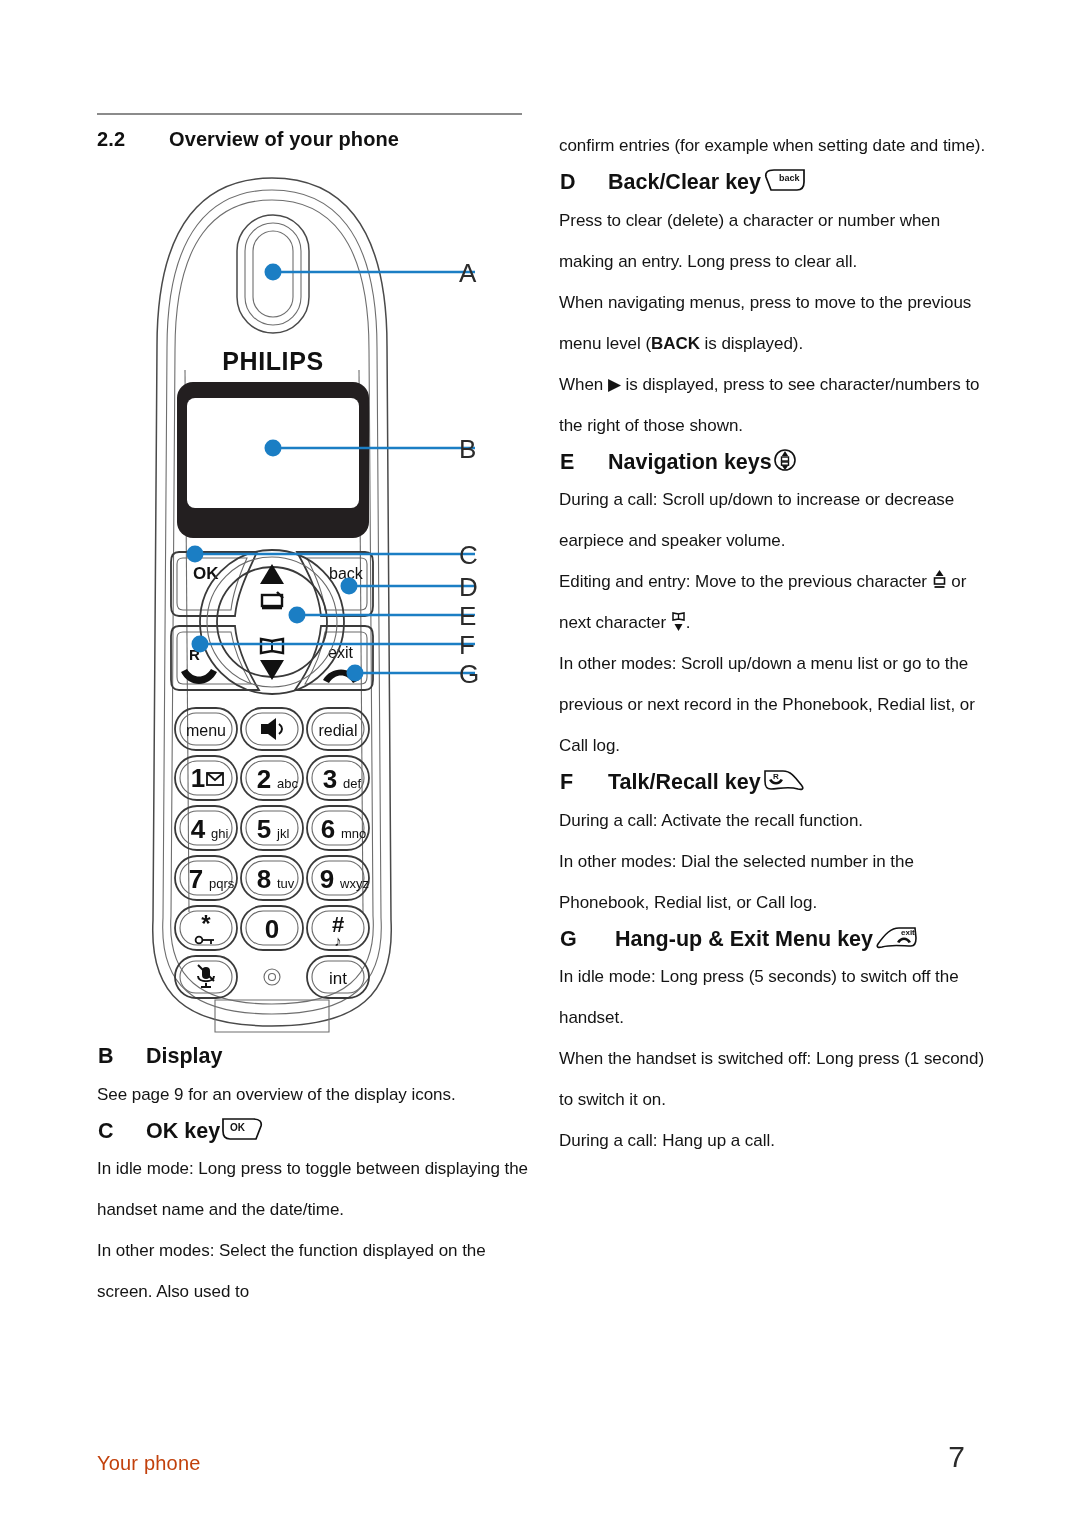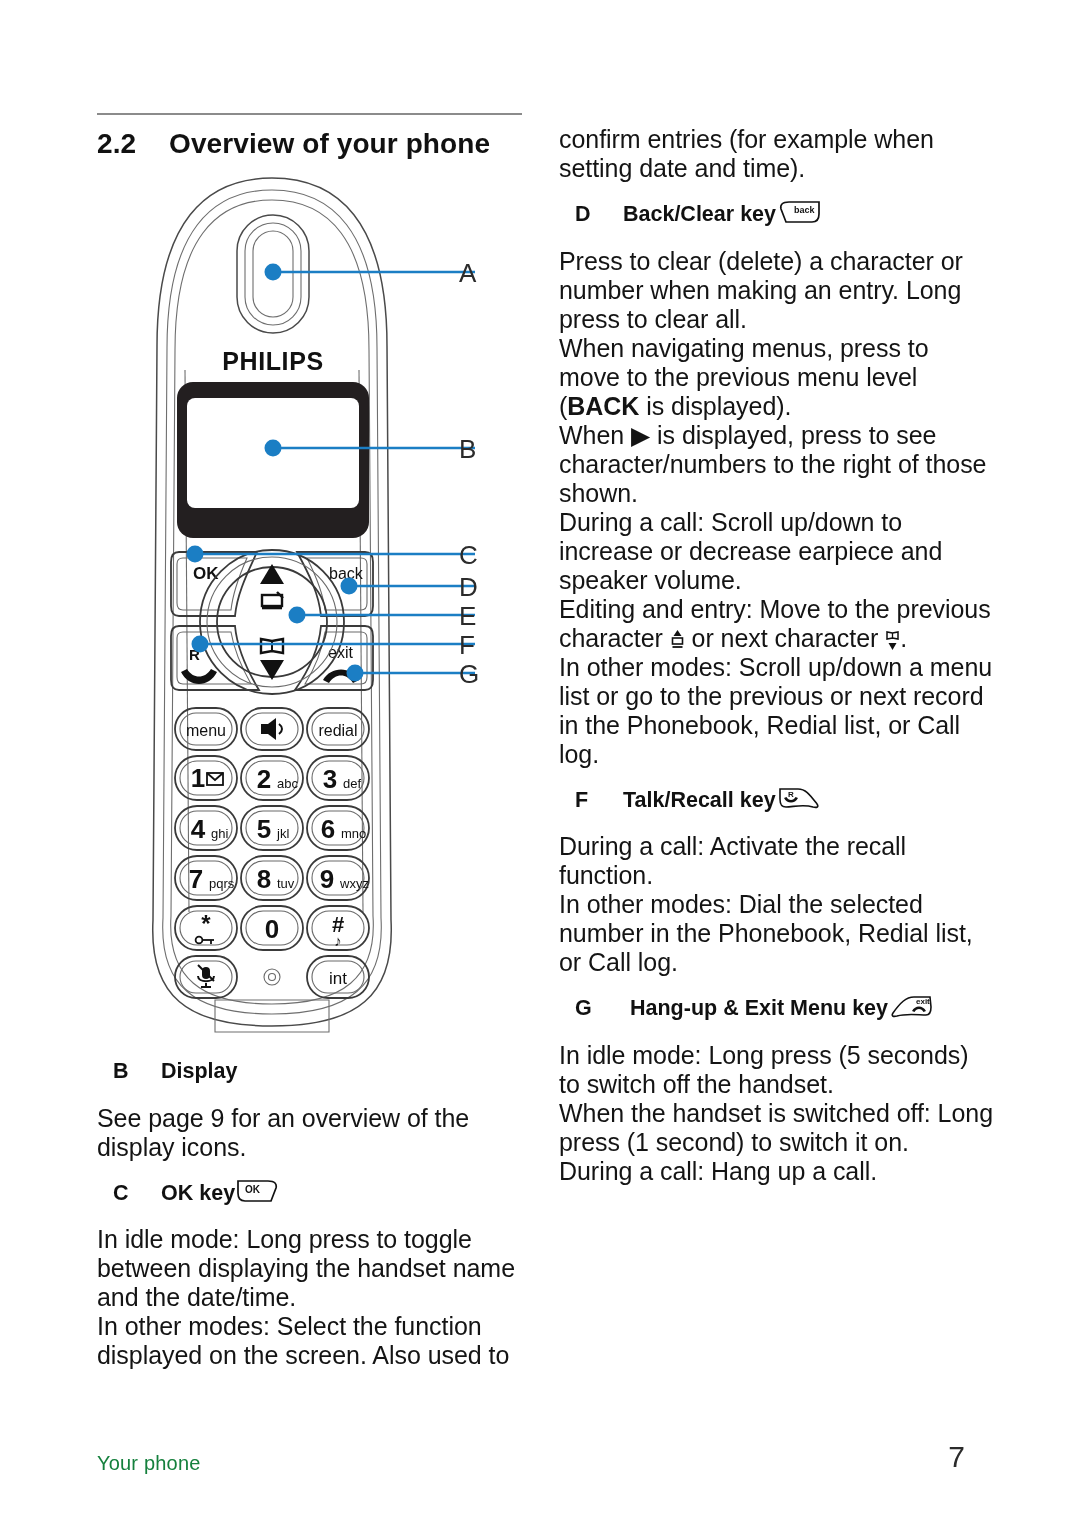--- a/index.html
+++ b/index.html
@@ -8,36 +8,36 @@
     font-family:"Liberation Sans", sans-serif;
     color:#1a1a1a;-webkit-font-smoothing:antialiased;
     position:relative;overflow:hidden;
   }
   .page{position:absolute;inset:0;}
 
   
   .rule{position:absolute;left:97px;top:113px;width:425px;height:0;
         border-top:2px solid #8b8b8b;}
   .sec{position:absolute;left:97px;top:128px;width:430px;
-       font-weight:bold;font-size:28px;letter-spacing:.1px;color:#111;}
+       font-weight:bold;font-size:20px;letter-spacing:.1px;color:#111;}
   .sec .num{display:inline-block;width:72px;}
 
   
   .colL{position:absolute;left:97px;top:1040px;width:432px;}
   .colR{position:absolute;left:559px;top:125px;width:436px;}
 
-  p.t{margin:0;font-size:25px;line-height:29px;color:#141414;
+  p.t{margin:0;font-size:17px;line-height:41px;color:#141414;
       letter-spacing:-0.05px;}
-  p.hd{margin:16px;font-size:21.5px;line-height:31.6px;font-weight:bold;color:#111;}
+  p.hd{margin:1px;font-size:21.5px;line-height:31.6px;font-weight:bold;color:#111;}
   .lt{display:inline-block;width:48px;font-weight:bold;}
   .lt.w{width:55px;}
   b.k{font-weight:bold;}
 
   
-  .foot{position:absolute;left:97px;top:1452px;font-size:20px;color:#15803d;
+  .foot{position:absolute;left:97px;top:1452px;font-size:20px;color:#c2410c;
         letter-spacing:.2px;}
   .pg{position:absolute;left:935px;top:1440px;width:30px;text-align:right;
       font-size:30px;color:#2b2b2b;}
 
   
   .ico{display:inline-block;vertical-align:-4px;}
   .ico svg{display:block;}
 
   
   .diagram{position:absolute;left:97px;top:160px;width:432px;height:880px;}
@@ -304,20 +304,31 @@
         <svg width="46" height="26" viewBox="0 0 46 26">
           <path d="M43 3 L13 3 C6 3 4 6 5 10 L10 23 L36 23 C41 23 43 20 43 15 Z" fill="none" stroke="#111" stroke-width="1.7"></path>
           <text x="18" y="14" font-family="Liberation Sans, sans-serif" font-size="9" fill="#111">back</text>
         </svg>
       </span>
     </p>
     <p class="t">Press to clear (delete) a character or number when making an entry. Long press to clear all.</p>
     <p class="t">When navigating menus, press to move to the previous menu level (<b class="k">BACK</b> is displayed).</p>
     <p class="t">When ▶ is displayed, press to see character/numbers to the right of those shown.</p>
 
+    <p class="hd">
+      <span class="lt">E</span><span>Navigation keys</span><span class="ico">
+        <svg width="26" height="26" viewBox="0 0 26 26">
+          <circle cx="13" cy="13" r="10" fill="none" stroke="#111" stroke-width="1.6"></circle>
+          <path d="M13 4 L16.2 9 L9.8 9 Z" fill="#111"></path>
+          <rect x="9.5" y="10" width="7" height="4" fill="none" stroke="#111" stroke-width="1.4"></rect>
+          <rect x="9.5" y="15" width="7" height="3.2" fill="none" stroke="#111" stroke-width="1.4"></rect>
+          <path d="M13 23 L16.2 18.6 L9.8 18.6 Z" fill="#111"></path>
+        </svg>
+      </span>
+    </p>
     <p class="t">During a call: Scroll up/down to increase or decrease earpiece and speaker volume.</p>
     <p class="t">Editing and entry: Move to the previous character <span class="ico"><svg width="15" height="22" viewBox="0 0 15 22">
             <path d="M7.5 1 L11.5 7 L3.5 7 Z" fill="#111"></path>
             <rect x="2.5" y="9" width="10" height="6" fill="none" stroke="#111" stroke-width="1.6"></rect>
             <line x1="2.5" y1="18" x2="12.5" y2="18" stroke="#111" stroke-width="1.8"></line>
           </svg></span> or next character <span class="ico"><svg width="15" height="22" viewBox="0 0 15 22">
             <path d="M2 3 L2 10 L7.5 9 L13 10 L13 3 L7.5 4 Z" fill="none" stroke="#111" stroke-width="1.5"></path>
             <line x1="7.5" y1="4" x2="7.5" y2="9" stroke="#111" stroke-width="1.3"></line>
             <path d="M7.5 21 L11.5 14 L3.5 14 Z" fill="#111"></path>
           </svg></span>.</p>

